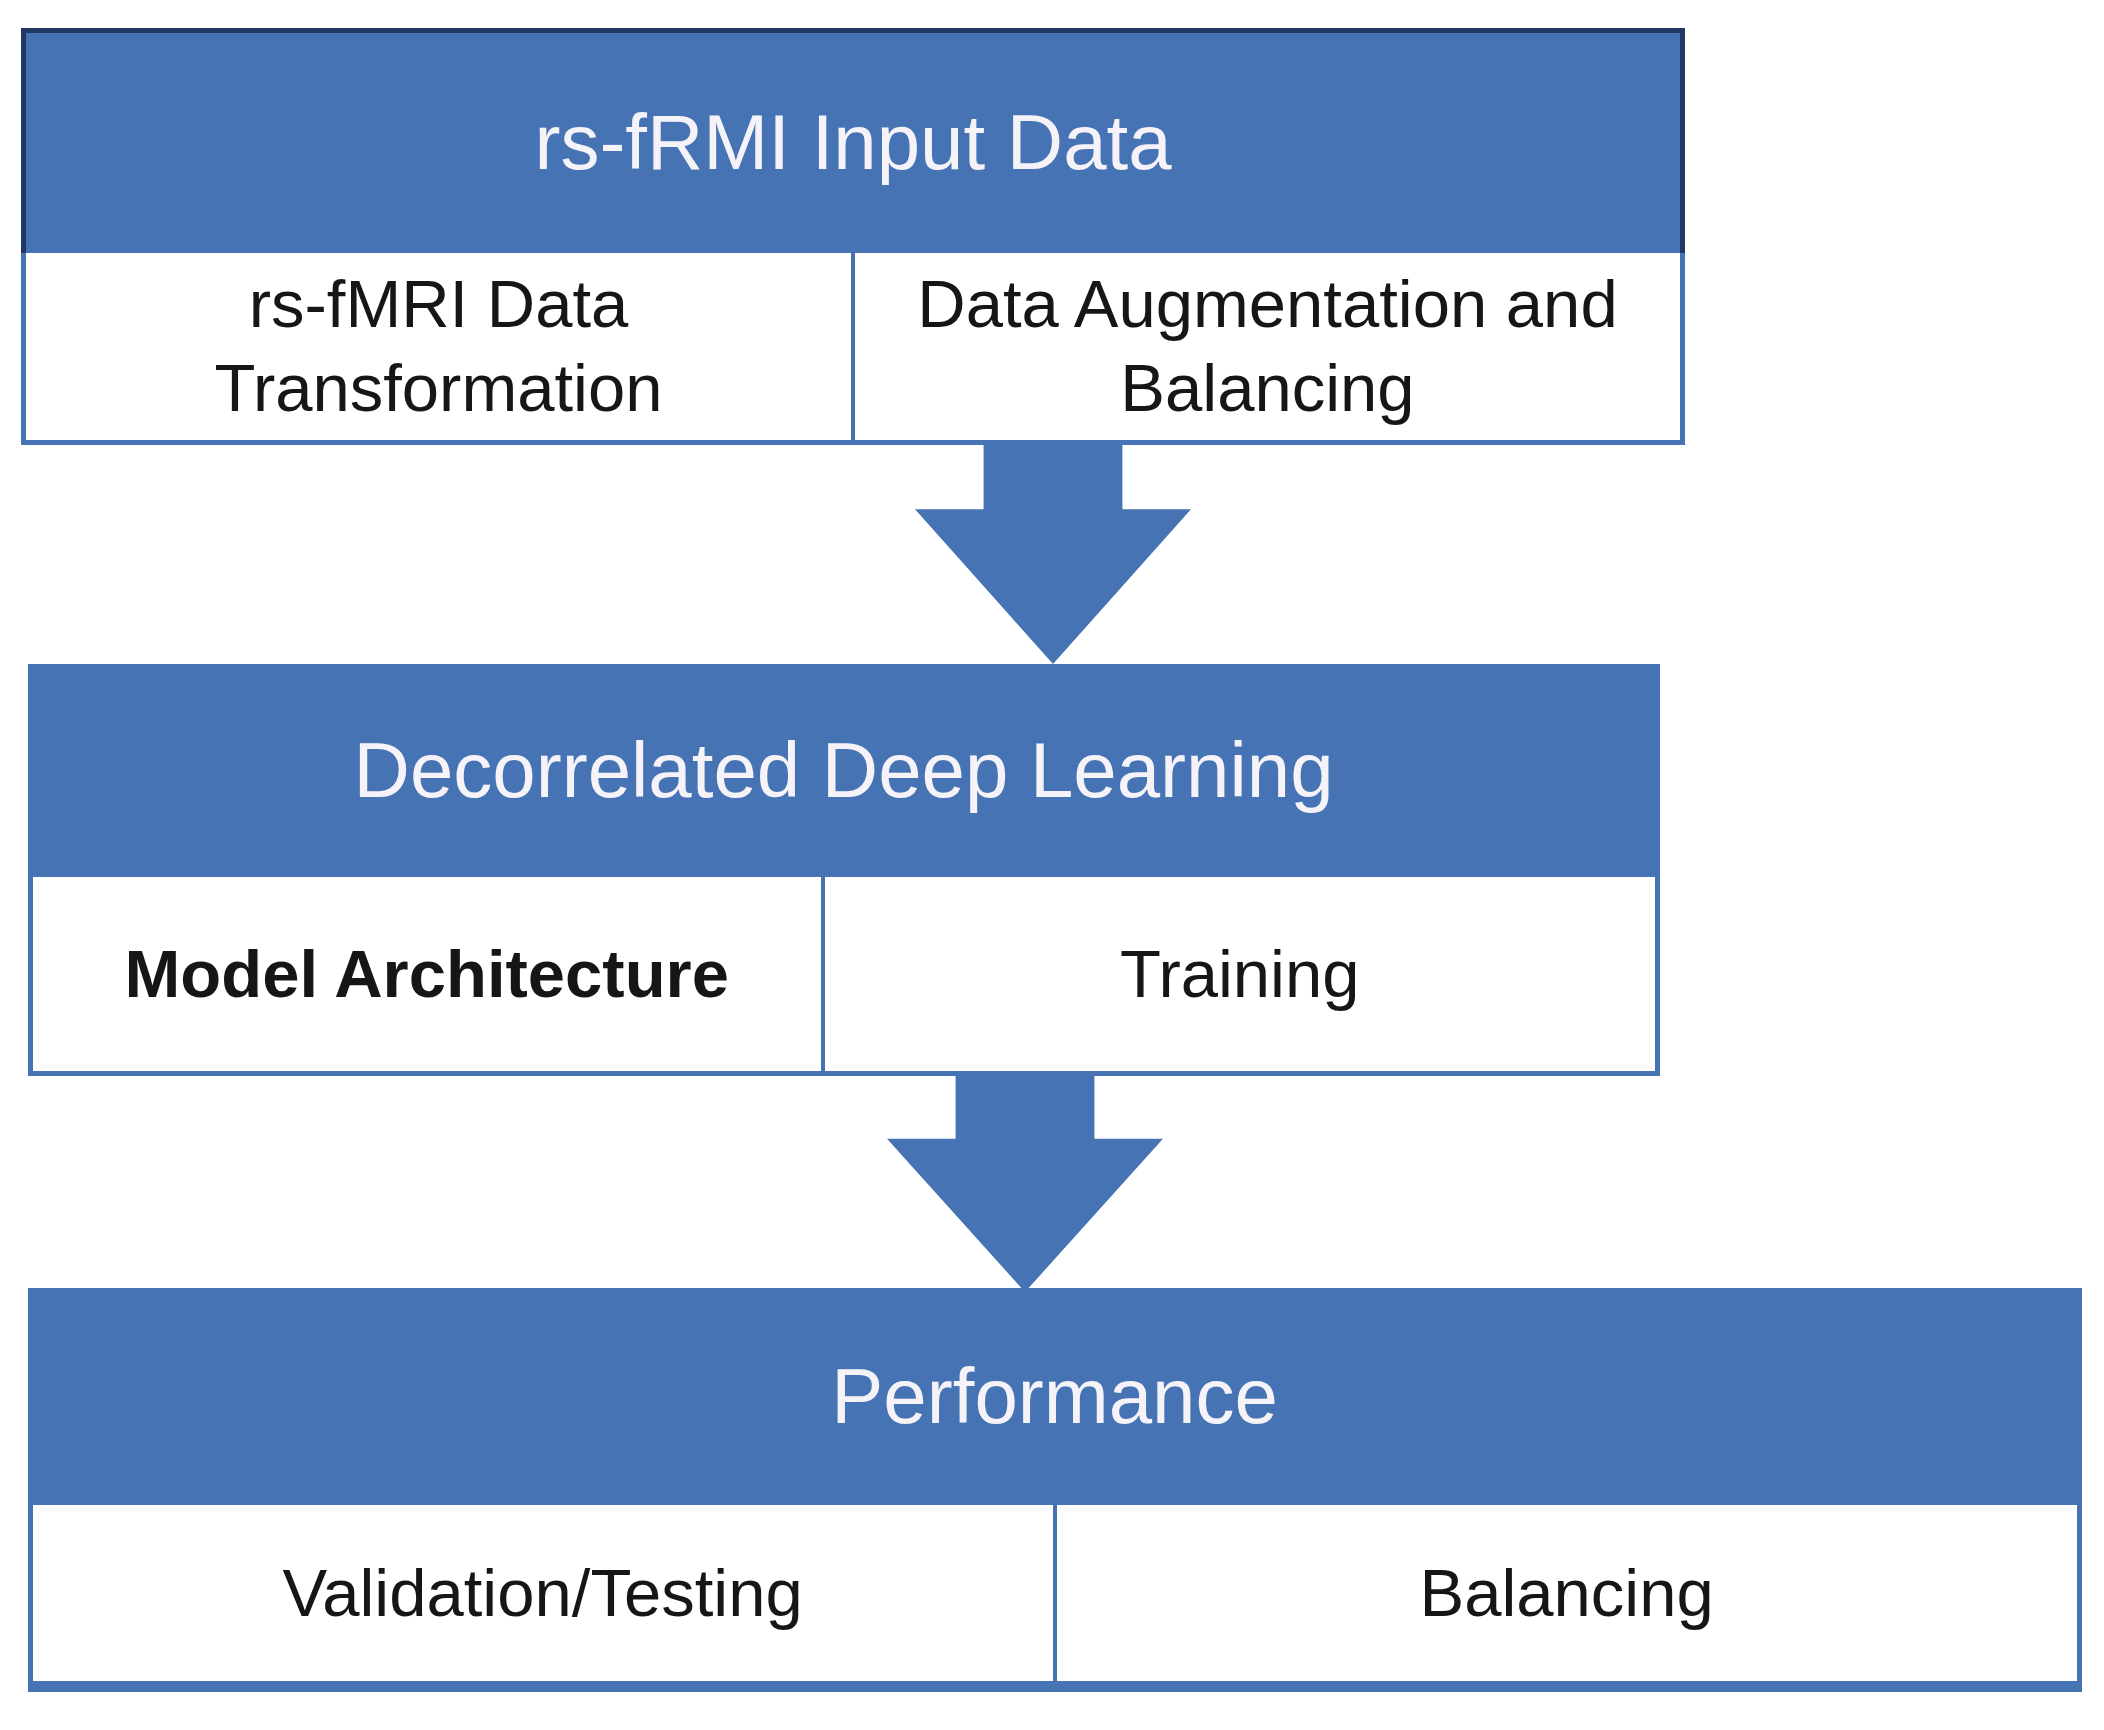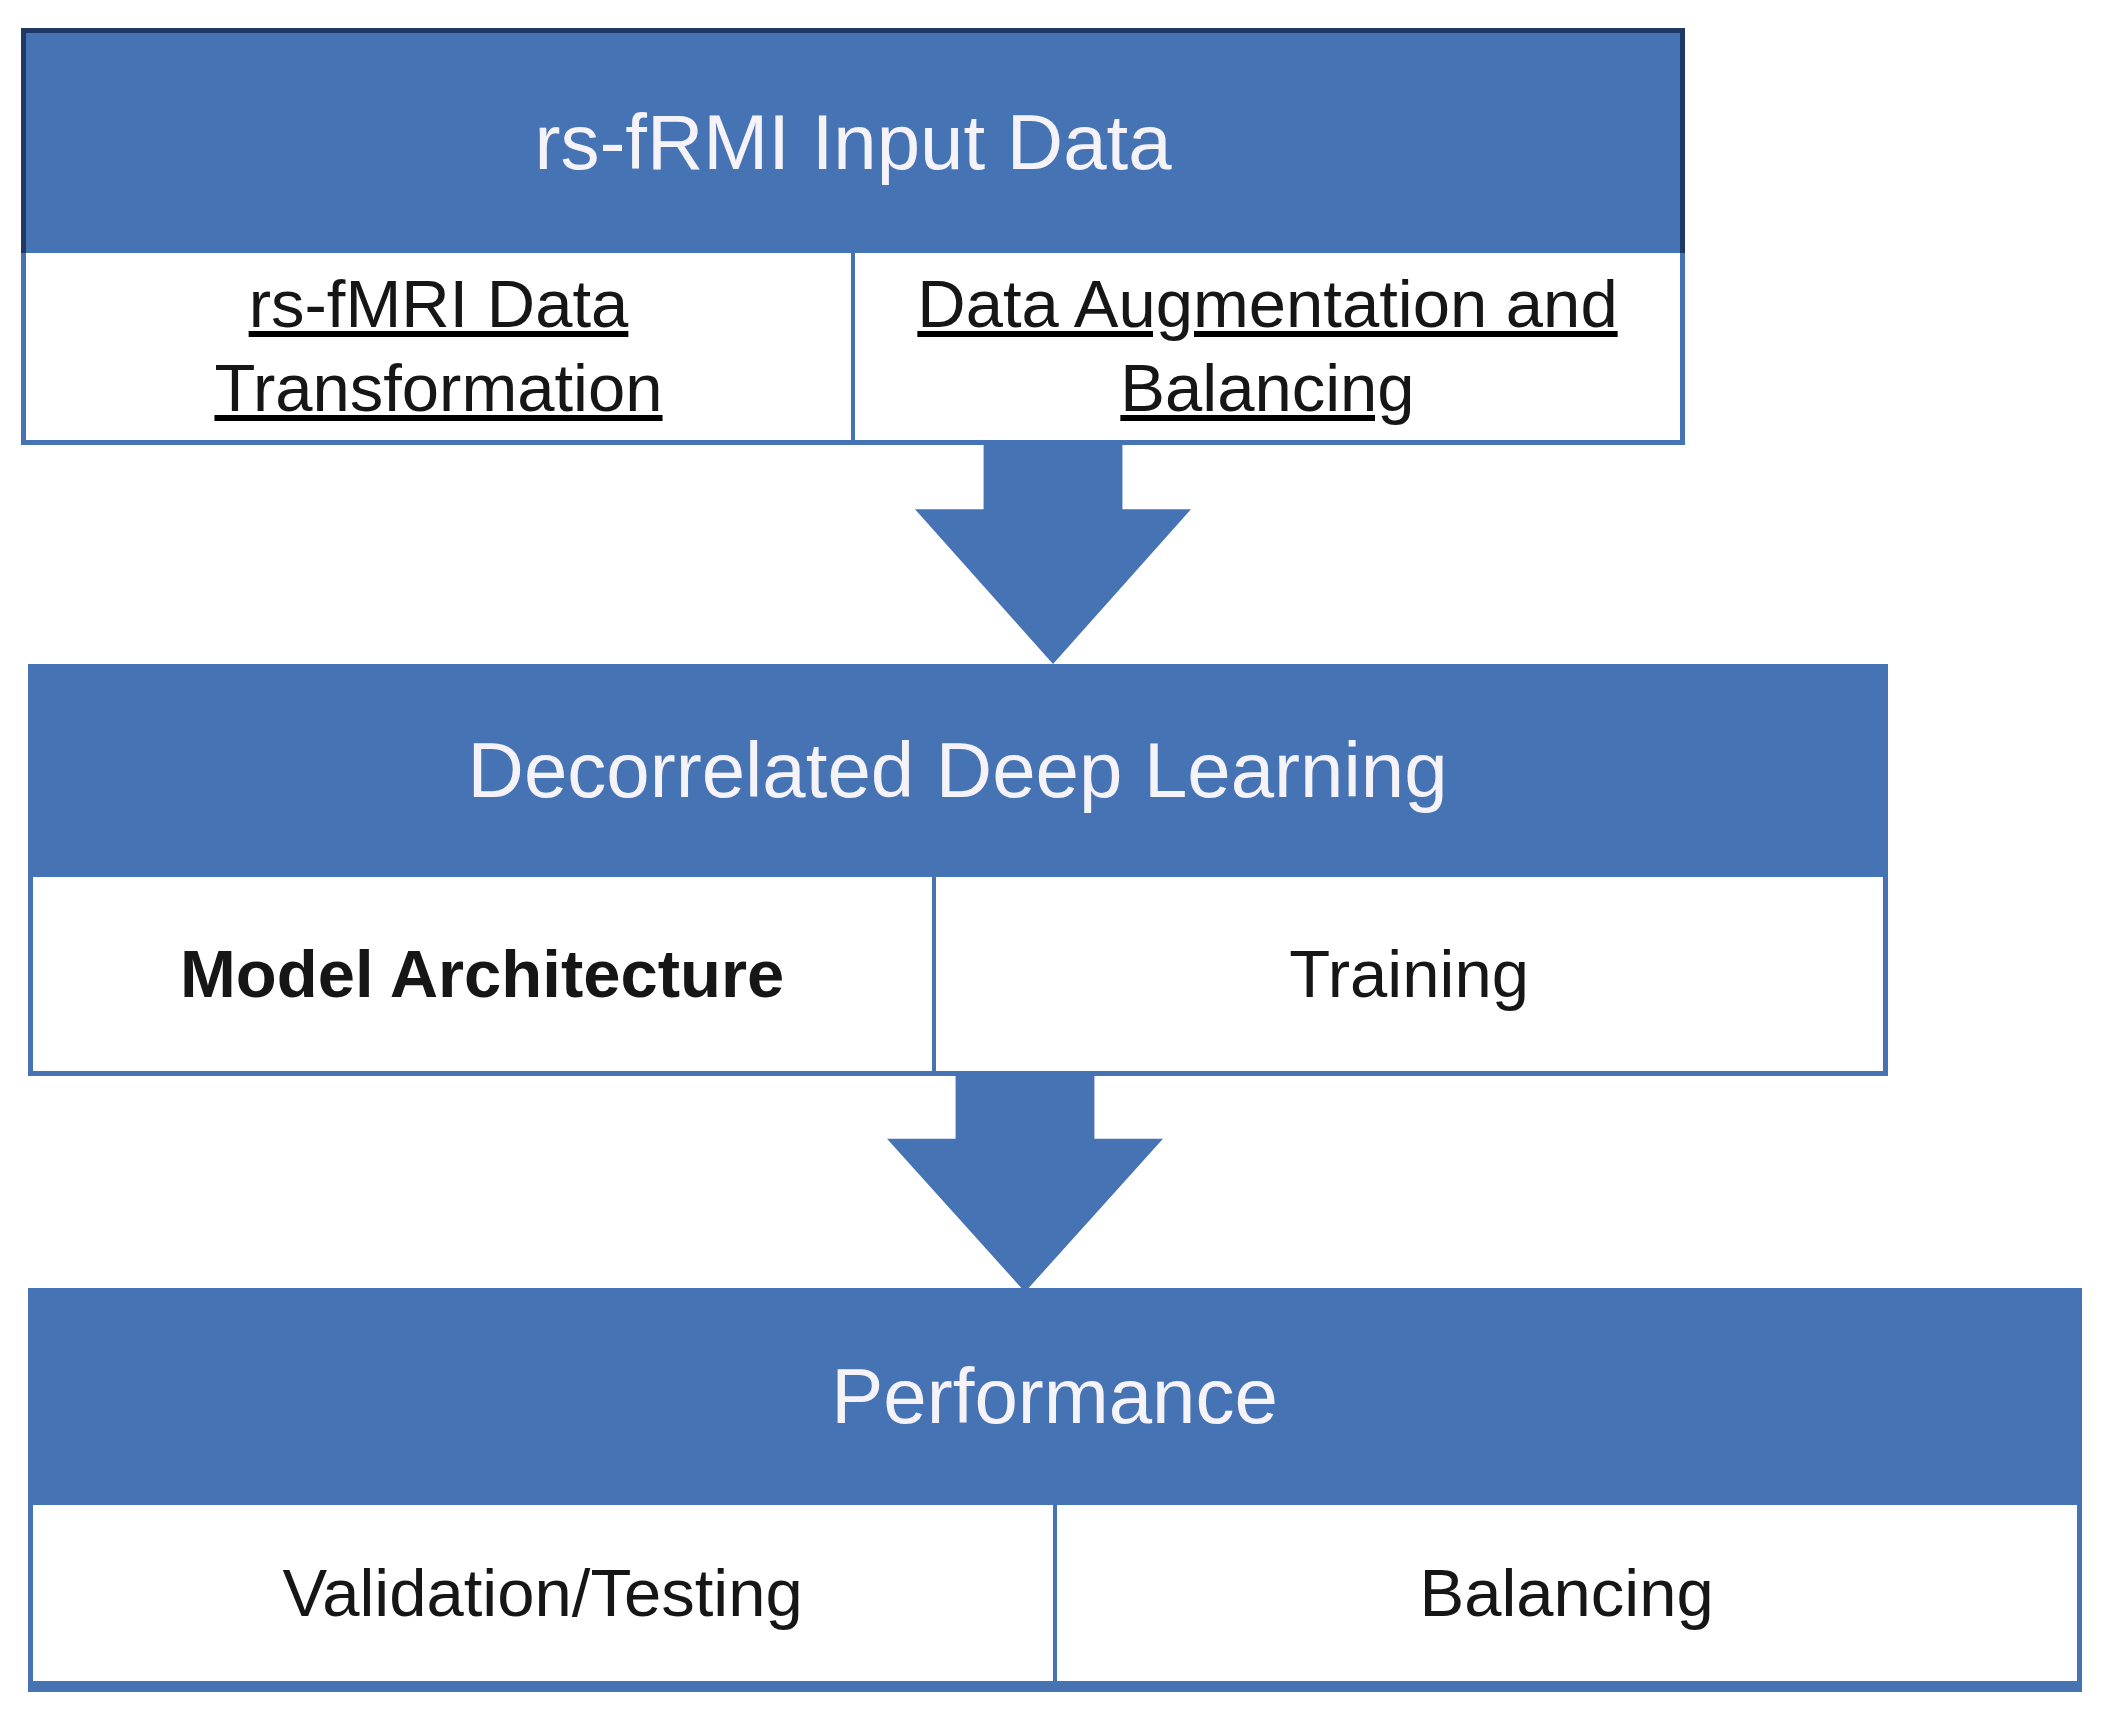--- a/index.html
+++ b/index.html
@@ -48,23 +48,23 @@
     text-align: center;
     color: var(--cell-text);
     font-size: 67px;
     line-height: 1.25;
     padding: 0 20px;
   }
   .cell + .cell { border-left: 4.2px solid var(--blue); }
 
   #s1 { left: 21px; top: 27.6px; width: 1664px; }
   #s1 .stage-header { height: 225px; }
-  #s1 .cells { height: 192px; text-decoration: underline; }
+  #s1 .cells { height: 192px; }
 
-  #s2 { left: 27.6px; top: 664px; width: 1860px; }
+  #s2 { left: 27.6px; top: 664px; width: 1632px; }
   #s2 .stage-header { height: 213px; }
   #s2 .cells { height: 199px; }
   #s2 .cell:first-child { flex: 0 0 48.6%; font-weight: bold; }
 
   #s3 { left: 27.6px; top: 1288px; width: 2054px; border-radius: 17px; }
   #s3 .stage-header { height: 217px; }
   #s3 .cells { height: 187px; border-bottom-width: 11px; }
 
   .arrow { position: absolute; }
   .arrow svg { display: block; width: 100%; height: 100%; }

